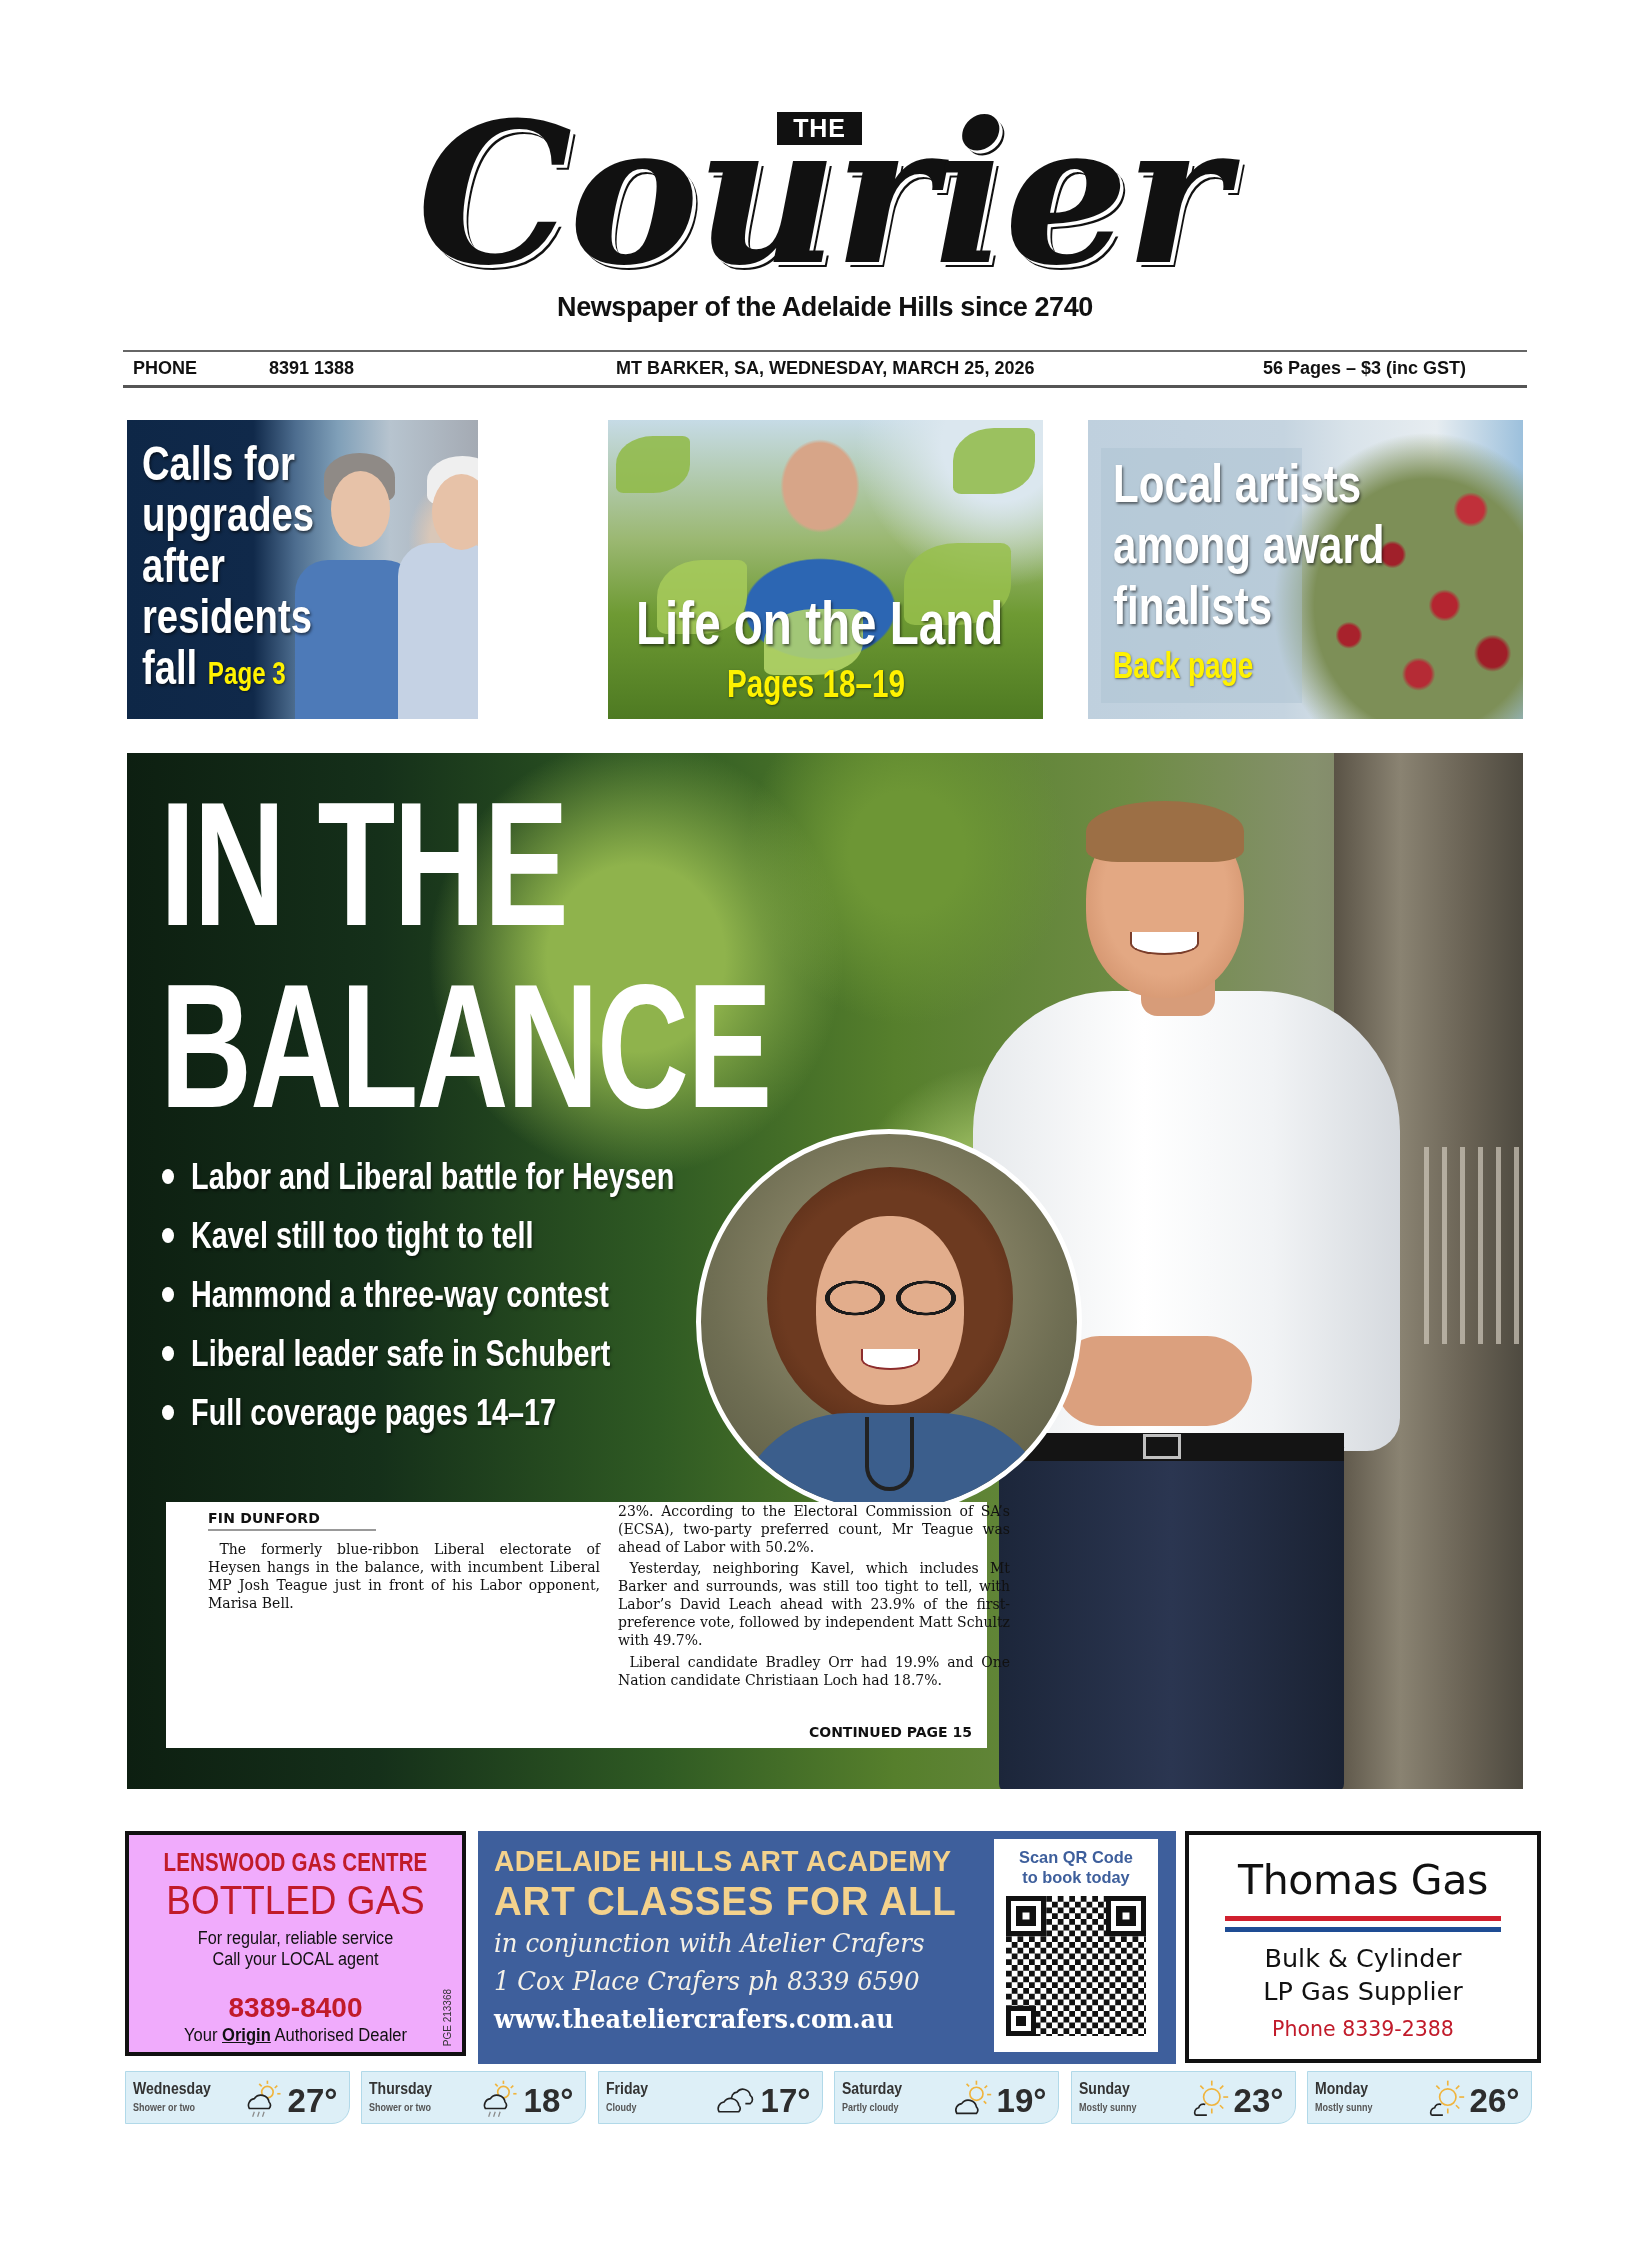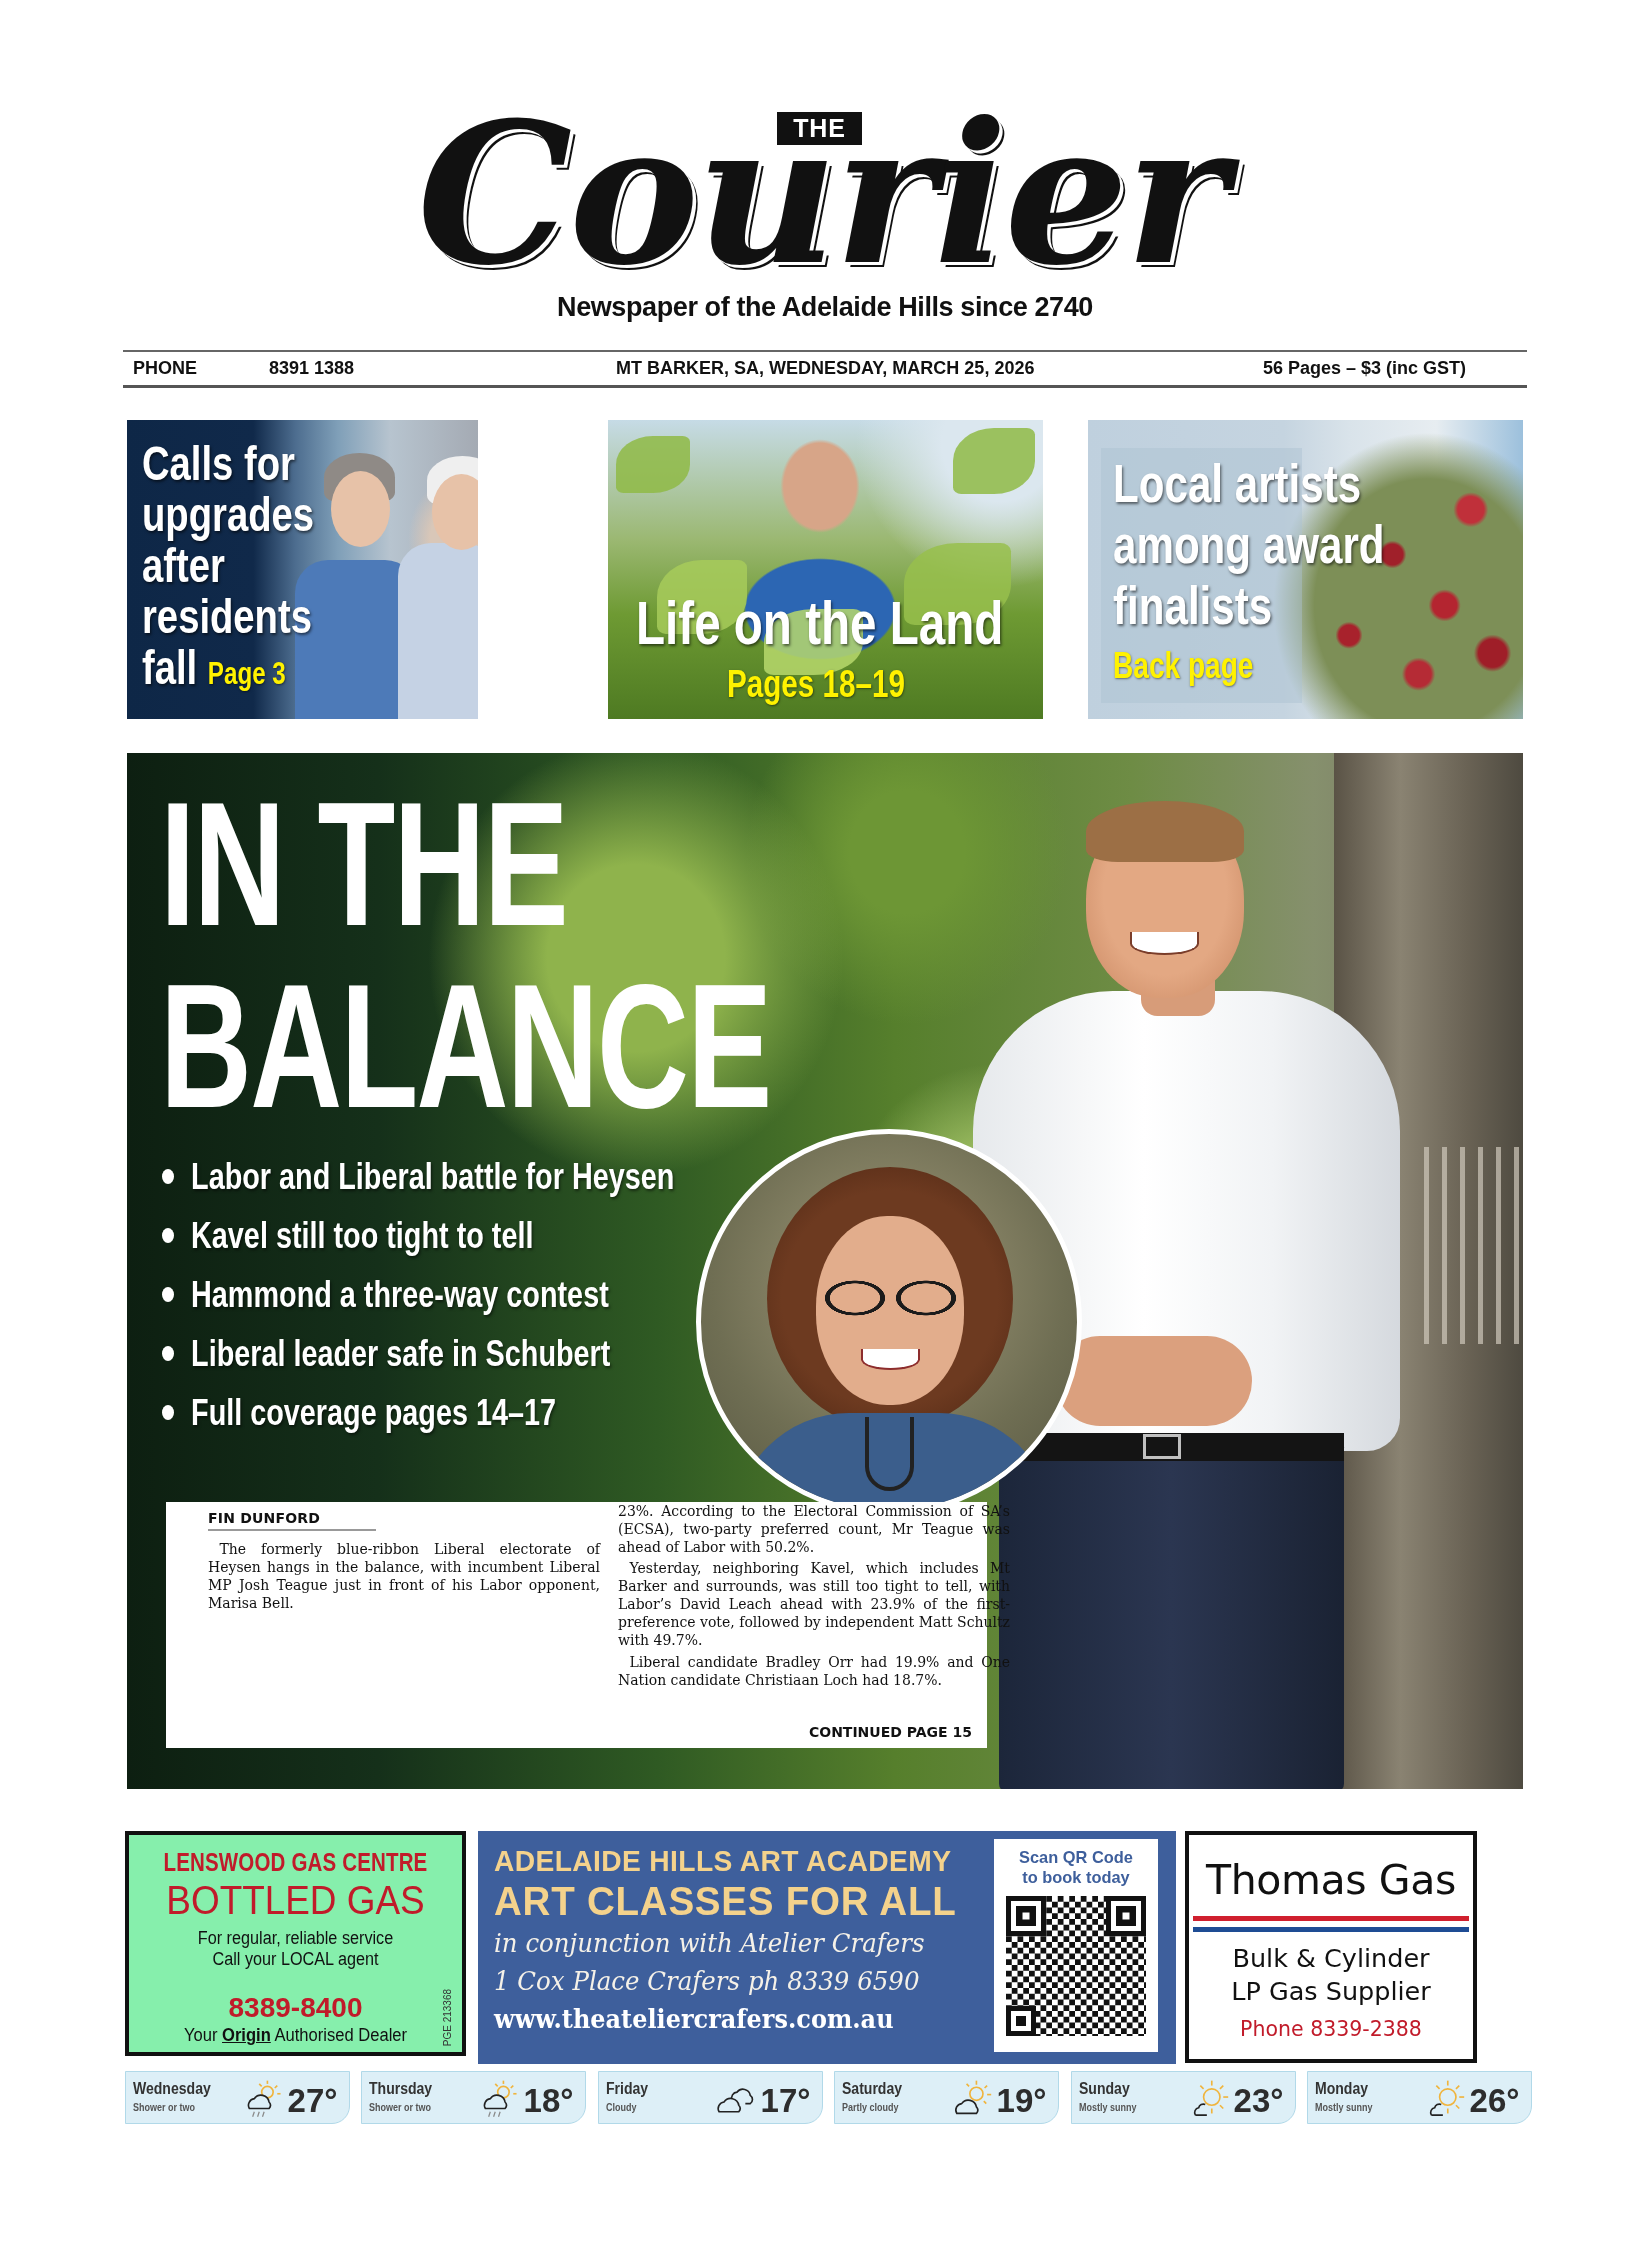--- a/index.html
+++ b/index.html
@@ -143,42 +143,42 @@
   }
   .byline { position: absolute; left: 42px; top: 8.2px; font: 700 14px "DejaVu Sans", sans-serif; letter-spacing: 0.2px; }
   .byline-rule { position: absolute; left: 42px; top: 27px; width: 168px; height: 1.6px; background: #999; }
   .col { position: absolute; font-size: 14px; line-height: 18px; text-align: justify; }
   .col p { text-indent: 11.5px; margin-bottom: 3.3px; }
   .col1 { left: 42px; top: 38px; width: 392px; }
   .col2 { left: 452px; top: 0px; width: 392px; }
   .continued { position: absolute; right: 15px; bottom: 8.2px; font: 700 14px "DejaVu Sans", sans-serif; }
 
   
-  .ad-lenswood { position: absolute; left: 125px; top: 1831px; width: 341px; height: 225px; border: 4.1px solid #111; background: #86efac; text-align: center; color: #111; }
+  .ad-lenswood { position: absolute; left: 125px; top: 1831px; width: 341px; height: 225px; border: 4.1px solid #111; background: #f0abfc; text-align: center; color: #111; }
   .ad-lenswood .name { margin-top: 13px; font: 700 25px "Liberation Sans", sans-serif; color: #c11b2a; transform: scaleX(0.82); letter-spacing: 0.2px; }
   .ad-lenswood .big { font: 400 41px/43px "Liberation Sans", sans-serif; color: #c11b2a; transform: scaleX(0.9); margin-top: 1.6px; }
   .ad-lenswood .small { font: 400 18px/21.3px "Liberation Sans", sans-serif; transform: scaleX(0.9); margin-top: 6.6px; }
   .ad-lenswood .phone { font: 700 28px "Liberation Sans", sans-serif; color: #c11b2a; margin-top: 21px; }
   .ad-lenswood .dealer { font: 400 18px "Liberation Sans", sans-serif; transform: scaleX(0.92); margin-top: 1.6px; }
   .ad-lenswood .dealer b { text-decoration: underline; }
   .ad-lenswood .code { position: absolute; right: 20px; top: 154px; font: 400 10px "Liberation Sans", sans-serif; transform: rotate(-90deg); transform-origin: right top; color: #333; white-space: nowrap; }
 
   .ad-art { position: absolute; left: 478px; top: 1831px; width: 698px; height: 233px; background: #3e5f9c; color: #f4d28c; padding: 11.5px 16.4px; }
   .ad-art .l1 { font: 700 30px "Liberation Sans", sans-serif; transform: scaleX(0.94); transform-origin: left; letter-spacing: 0.4px; margin-top: 1.6px; }
   .ad-art .l2 { font: 700 41px/46px "Liberation Sans", sans-serif; transform: scaleX(0.94); transform-origin: left; letter-spacing: 0.8px; }
   .ad-art .l3, .ad-art .l4 { font: italic 400 25.5px/38px "DejaVu Serif", serif; color: #f5f1e8; transform: scaleX(0.96); transform-origin: left; }
   .ad-art .l5 { font: 700 25.5px/39px "DejaVu Serif", serif; color: #fff; transform: scaleX(0.94); transform-origin: left; }
   .ad-art .qrbox { position: absolute; left: 516px; top: 8.2px; width: 164px; height: 213px; background: #fff; text-align: center; padding-top: 8.2px; }
   .ad-art .qrbox .lbl { font: 700 16.4px/20px "Liberation Sans", sans-serif; color: #3e5f9c; }
   .qr { margin: 8.2px auto 0; width: 140px; height: 140px; background:
       repeating-conic-gradient(#111 0 25%, #fff 0 50%) 0 0/11.5px 11.5px; position: relative; }
   .qr::before, .qr::after, .qr .p3 { content: ""; position: absolute; width: 30px; height: 30px; border: 5.7px solid #111; background: #fff; box-shadow: inset 0 0 0 5px #fff, inset 0 0 0 11.5px #111; }
   .qr::before { left: 0; top: 0; } .qr::after { right: 0; top: 0; } .qr .p3 { left: 0; bottom: 0; }
 
-  .ad-thomas { position: absolute; left: 1185px; top: 1831px; width: 292px; height: 232px; border: 4.1px solid #111; background: #fff; text-align: center; }
+  .ad-thomas { position: absolute; left: 1185px; top: 1831px; width: 356px; height: 232px; border: 4.1px solid #111; background: #fff; text-align: center; }
   .ad-thomas .name { margin-top: 21.3px; font: 400 41px "DejaVu Sans", sans-serif; letter-spacing: -0.4px; color: #111; }
   .ad-thomas .red { width: 276px; height: 5px; background: #d0202e; margin: 11.5px auto 0; }
   .ad-thomas .blue { width: 276px; height: 5px; background: #1e4c94; margin: 6.6px auto 0; }
   .ad-thomas .sub { font: 400 25.5px/33px "DejaVu Sans", sans-serif; color: #111; margin-top: 10px; }
   .ad-thomas .ph { font: 400 20.5px "DejaVu Sans", sans-serif; color: #c11b2a; margin-top: 8.2px; }
 
   
   .weather { position: absolute; left: 125px; top: 2071px; width: 1401px; height: 53px; }
   .wday { position: absolute; top: 0; width: 225px; height: 53px; background: #ddeff7; border: 1.6px solid #b1d9e9; border-radius: 0 0 18px 0; }
   .wday .d { position: absolute; left: 6.6px; top: 8.2px; font: 700 15.6px "Liberation Sans", sans-serif; color: #333; transform: scaleX(0.9); transform-origin: left; }

